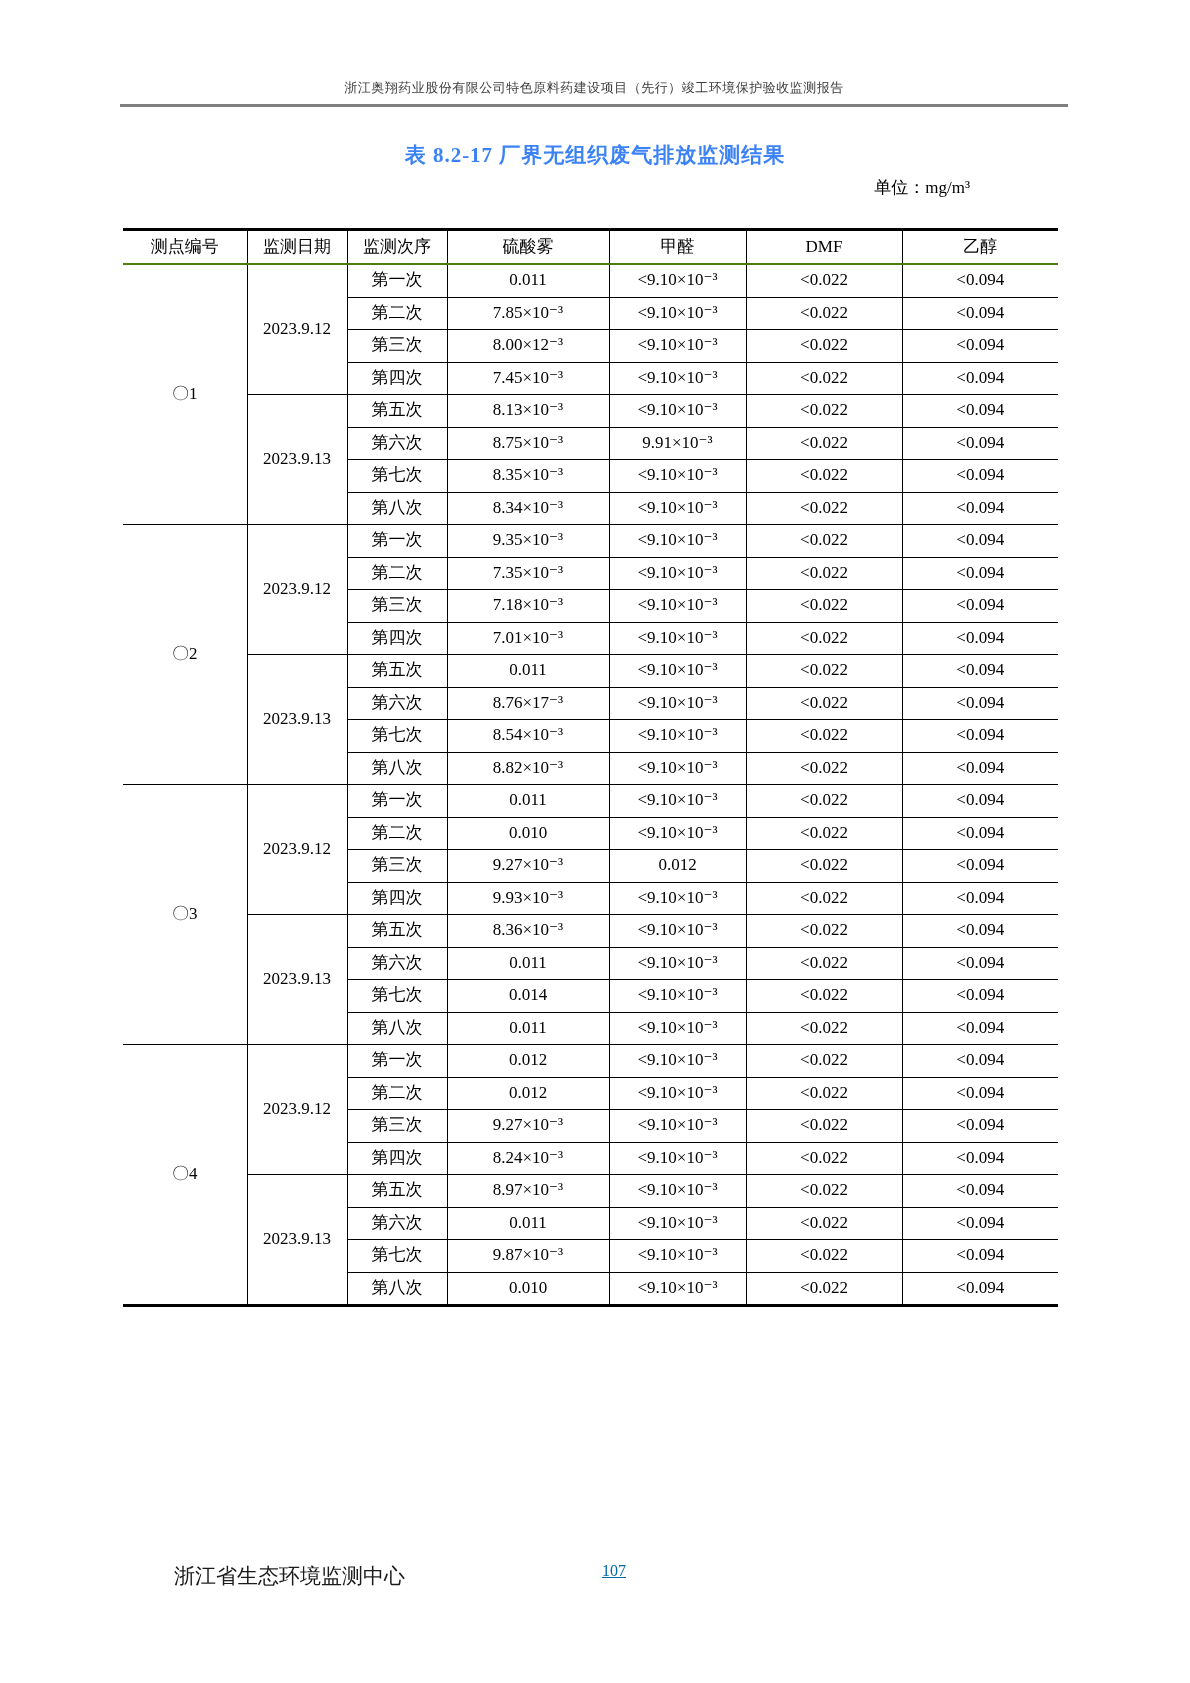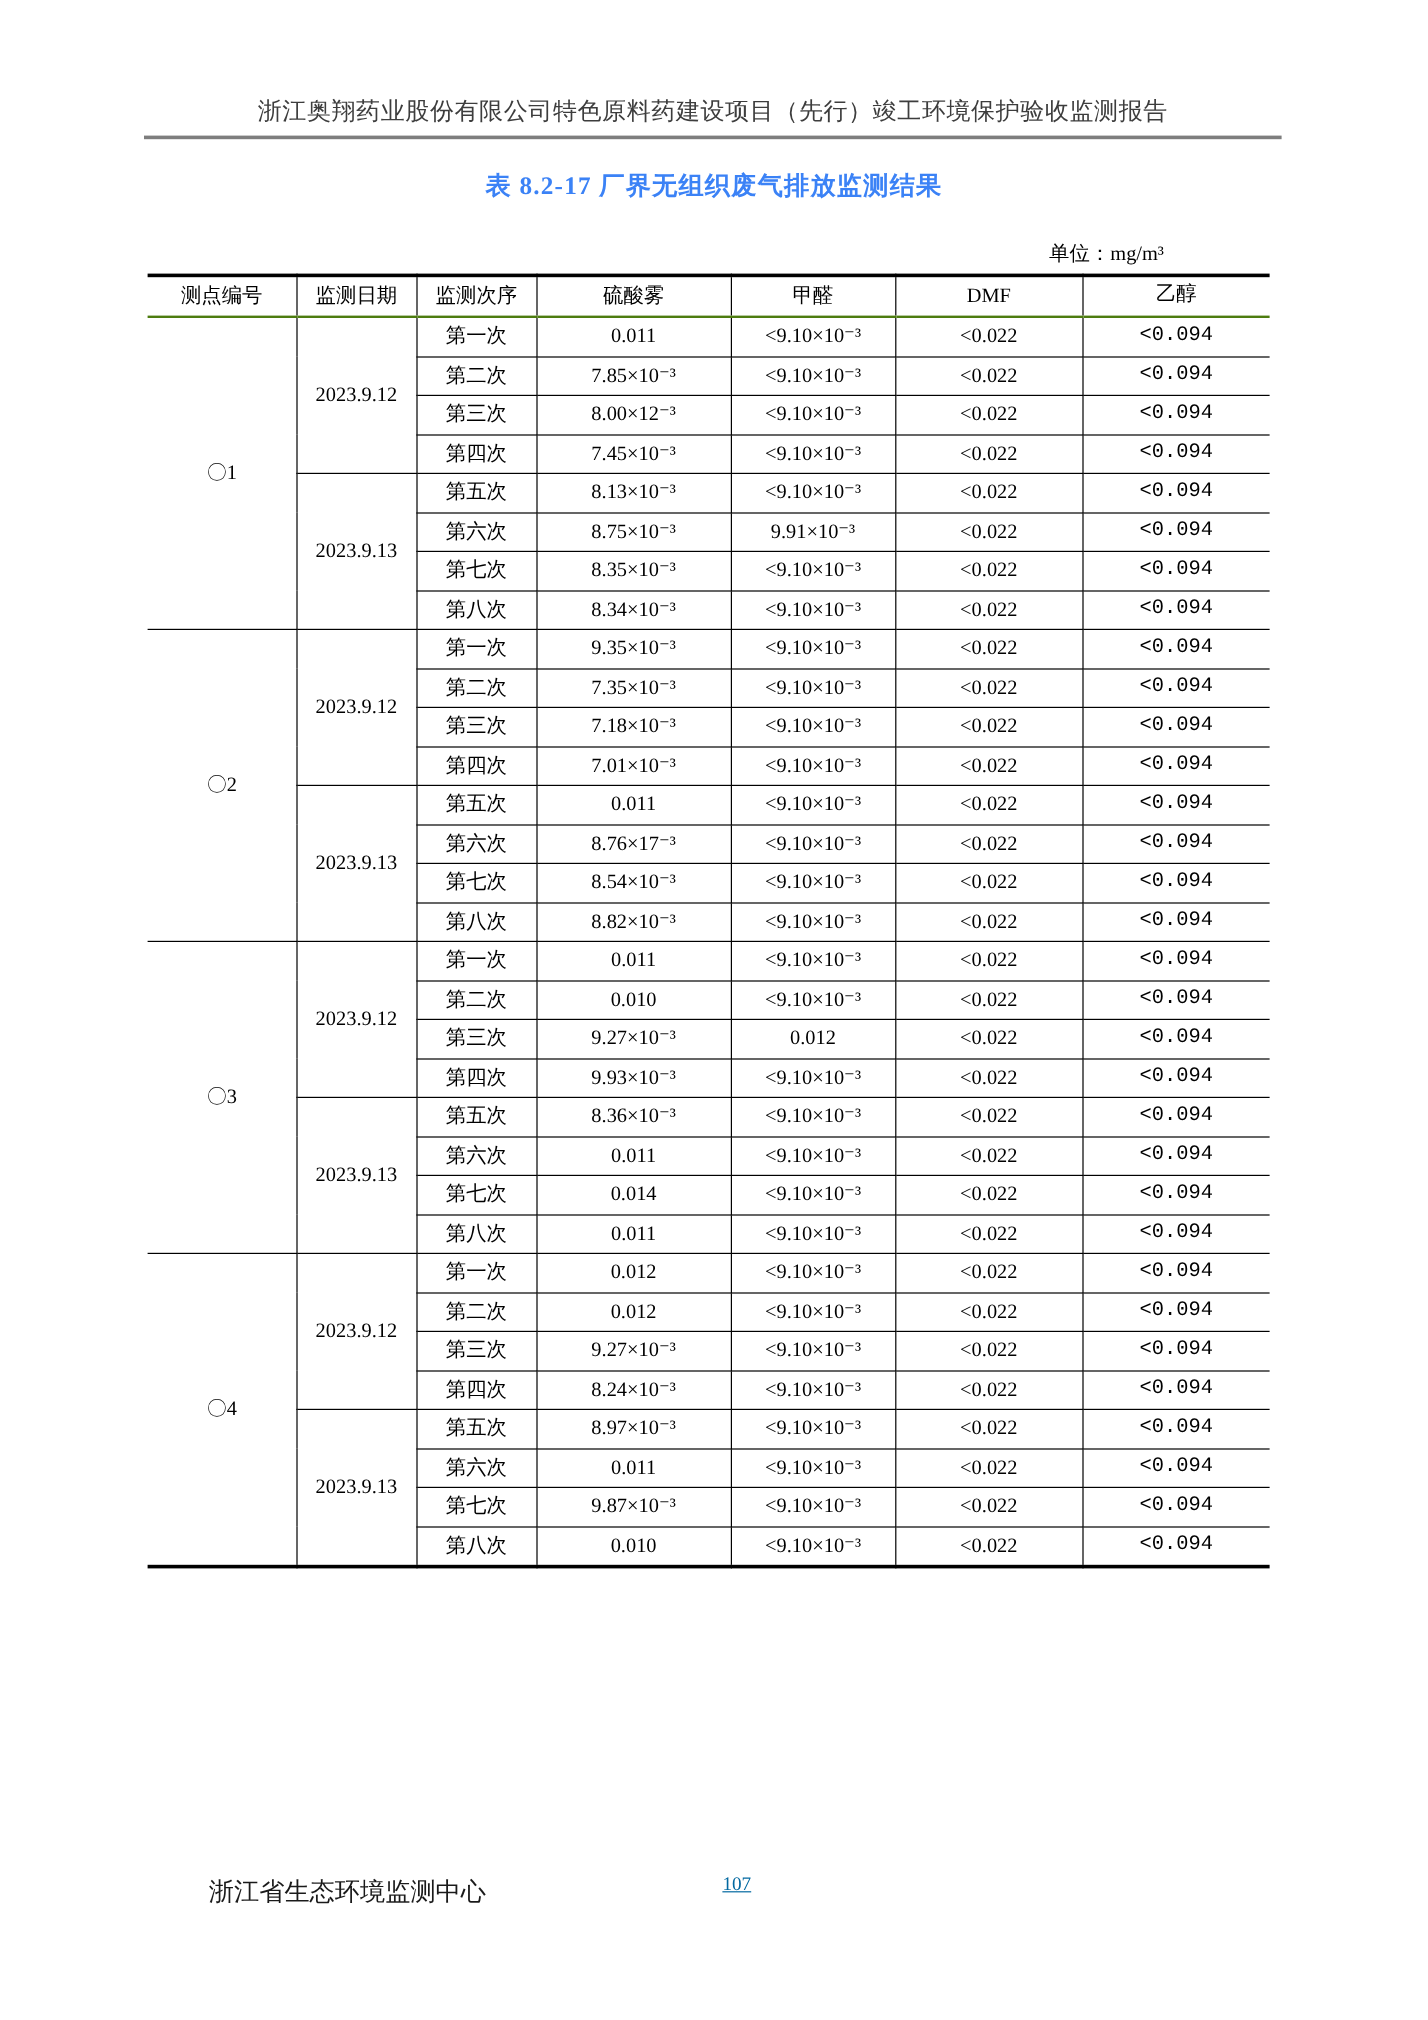--- a/index.html
+++ b/index.html
@@ -2,46 +2,46 @@
 <html><head>
 <meta charset="utf-8">
 <style>
   html,body{margin:0;padding:0;}
   body{
     width:1190px;height:1683px;background:#ffffff;position:relative;
     font-family:"Liberation Serif","DejaVu Serif",serif;color:#000;
   }
   .page-header{
     position:absolute;top:79px;left:120px;width:948px;
-    text-align:center;font-size:20px;color:#3d3d3d;letter-spacing:0.5px;
+    text-align:center;font-size:13px;color:#3d3d3d;letter-spacing:0.5px;
     padding-bottom:7px;border-bottom:3px solid #7e7e7e;
   }
   .doc-title{
     position:absolute;top:141px;left:0;width:1190px;text-align:center;
     font-size:21px;font-weight:bold;color:#3b82f6;letter-spacing:1px;
   }
   .unit-line{
-    position:absolute;top:200px;left:123px;width:935px;
+    position:absolute;top:176px;left:123px;width:935px;
     text-align:right;padding-right:0;box-sizing:border-box;font-size:17px;
   }
   .unit-line .inner{display:inline-block;margin-right:88px;}
   .table-wrap{position:absolute;top:228px;left:123px;width:935px;}
   table.monitor{
     border-collapse:collapse;table-layout:fixed;width:935px;
     border-top:3px solid #000;border-bottom:3px solid #000;
     border-left:none;border-right:none;
   }
   table.monitor th,table.monitor td{
     border:1px solid #000;text-align:center;vertical-align:middle;
     font-size:17px;font-weight:normal;padding:0;overflow:hidden;
     height:31.5px;line-height:1.1;
   }
   table.monitor th{height:32px;border-top:none;border-bottom:2px solid #4d7c0f;}
   table.monitor th:first-child,table.monitor td.point-cell{border-left:none;}
-  table.monitor th:last-child,table.monitor td:last-child{border-right:none;font-family:Liberation Mono, monospace;}
+  table.monitor th:last-child,table.monitor td:last-child{border-right:none;}
   td.point-cell{font-size:19px;}
   .page-footer-left{
     position:absolute;top:1562px;left:174px;font-size:21px;color:#1a1a1a;
   }
   .page-number{
     position:absolute;top:1562px;left:574px;width:80px;text-align:center;
     font-size:16px;color:#0369a1;text-decoration:underline;
   }
 </style>
 </head>

